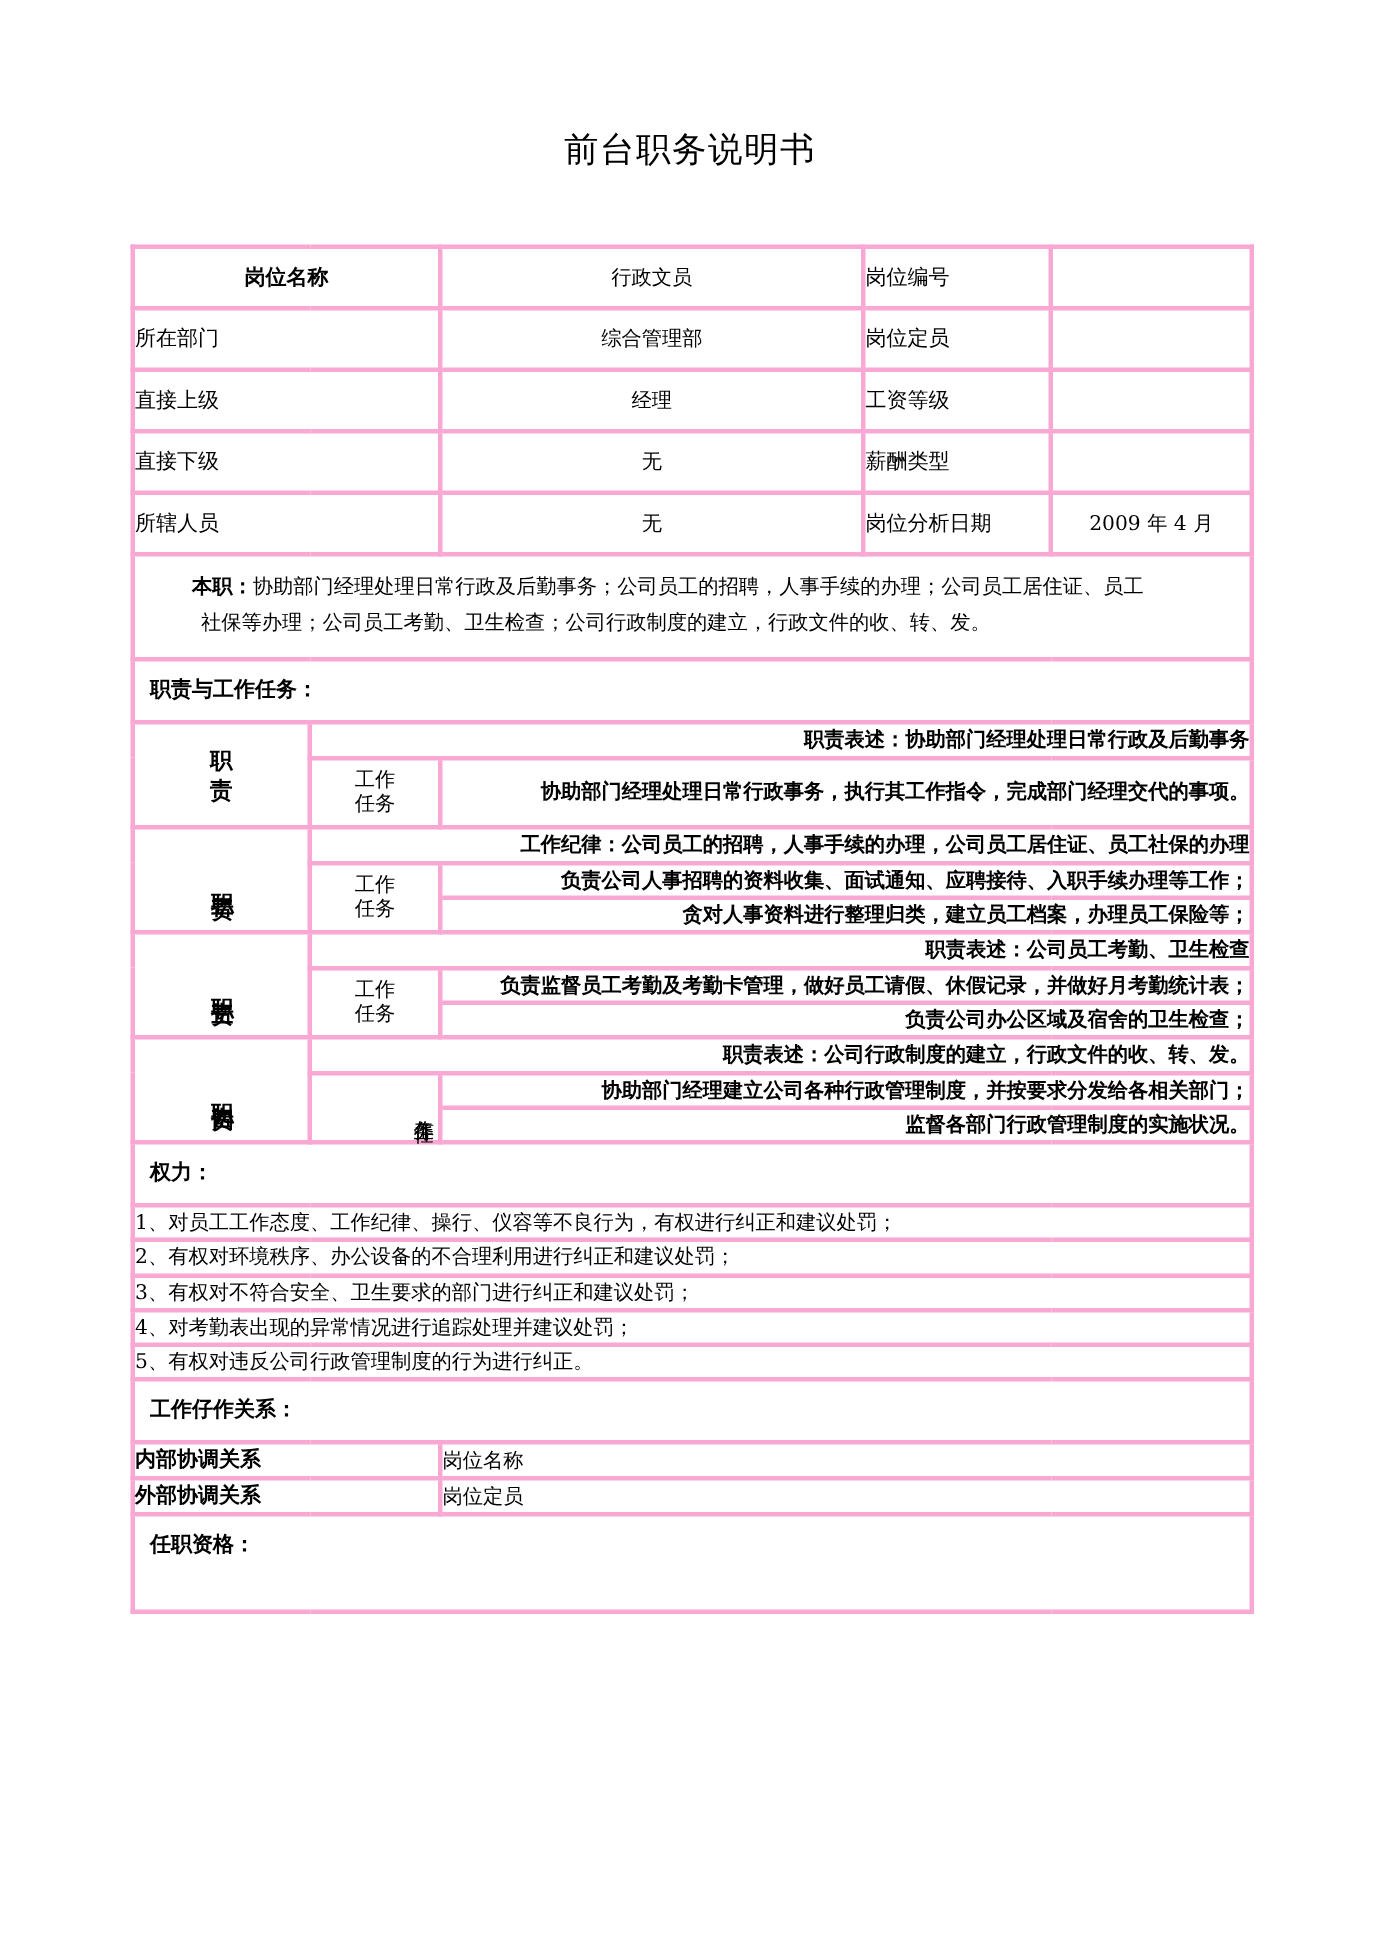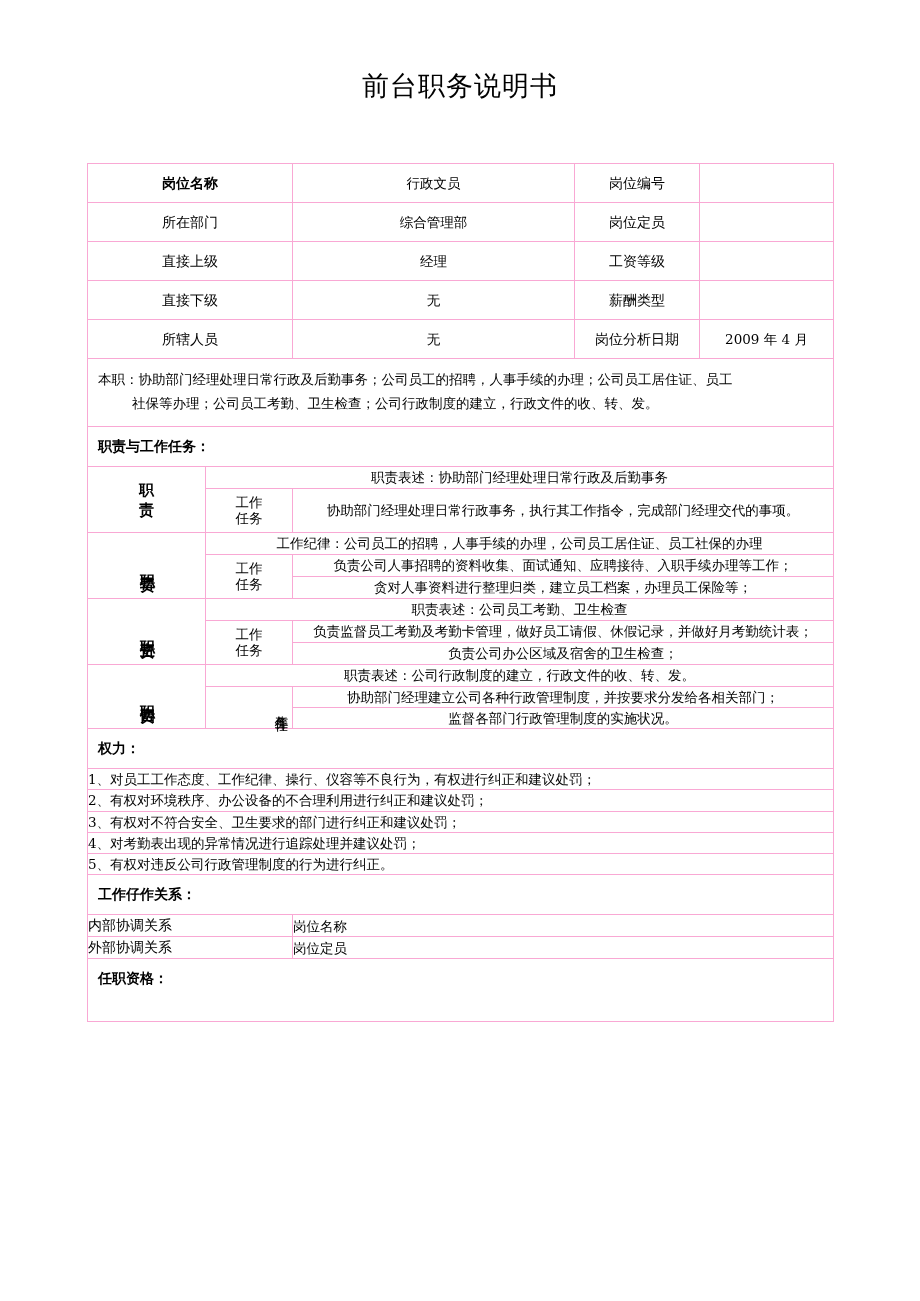--- a/index.html
+++ b/index.html
@@ -18,68 +18,69 @@
   .page {
     position: absolute;
     left: 0;
     top: 0;
     width: 920px;
     height: 1301px;
   }
   .doc-title {
     position: absolute;
     left: 0;
-    top: 68px;
+    top: 84px;
     width: 920px;
     text-align: center;
-    font-size: 27px;
+    font-size: 23px;
     font-family: "DejaVu Serif", "Liberation Serif", serif;
     letter-spacing: 1px;
     color: #000;
   }
   .tbl-wrap {
     position: absolute;
     left: 87px;
     top: 163px;
     width: 746px;
   }
   table.doc {
     border-collapse: collapse;
     width: 746px;
     table-layout: fixed;
     font-size: 13.5px;
     line-height: 1.5;
   }
   table.doc td {
-    border: 1px solid #f9a8d4;
+    border: 3px solid #f9a8d4;
     padding: 0;
     vertical-align: middle;
     font-family: "DejaVu Serif", "Liberation Serif", serif;
   }
   .cell-pad {
     padding: 6px 8px;
   }
   .lbl {
-    text-align: center;
+    text-align: left;
     font-size: 14px;
   }
   .lbl-b {
     text-align: center;
     font-size: 14px;
     font-weight: bold;
   }
   .val {
     text-align: center;
     font-size: 13.5px;
   }
   .hdr-row td {
     height: 38px;
   }
   .bold {
-    font-weight: normal;
+    font-weight: bold;
+    margin-left: 28px;
   }
   .sect-title {
     font-weight: bold;
     font-size: 14px;
     text-align: left;
   }
   .benzhi {
     line-height: 1.75;
     text-align: justify;
     font-size: 13.5px;
@@ -132,31 +133,32 @@
     letter-spacing: 1px;
   }
   .task-label-v-wrap {
     display: flex;
     align-items: center;
     justify-content: flex-end;
     height: 100%;
     padding-right: 3px;
   }
   .txt {
-    text-align: center;
+    text-align: right;
     font-size: 13.5px;
     padding: 7px 8px;
+    font-weight: bold;
   }
   .rowline {
     padding: 9px 8px;
     font-size: 13.5px;
     text-align: left;
   }
   .rel-lbl {
-    font-weight: normal;
+    font-weight: bold;
     font-size: 14px;
     text-align: left;
     padding: 8px 8px;
   }
   .rel-val {
     font-size: 13.5px;
     text-align: left;
     padding: 8px 8px;
   }
 </style>

